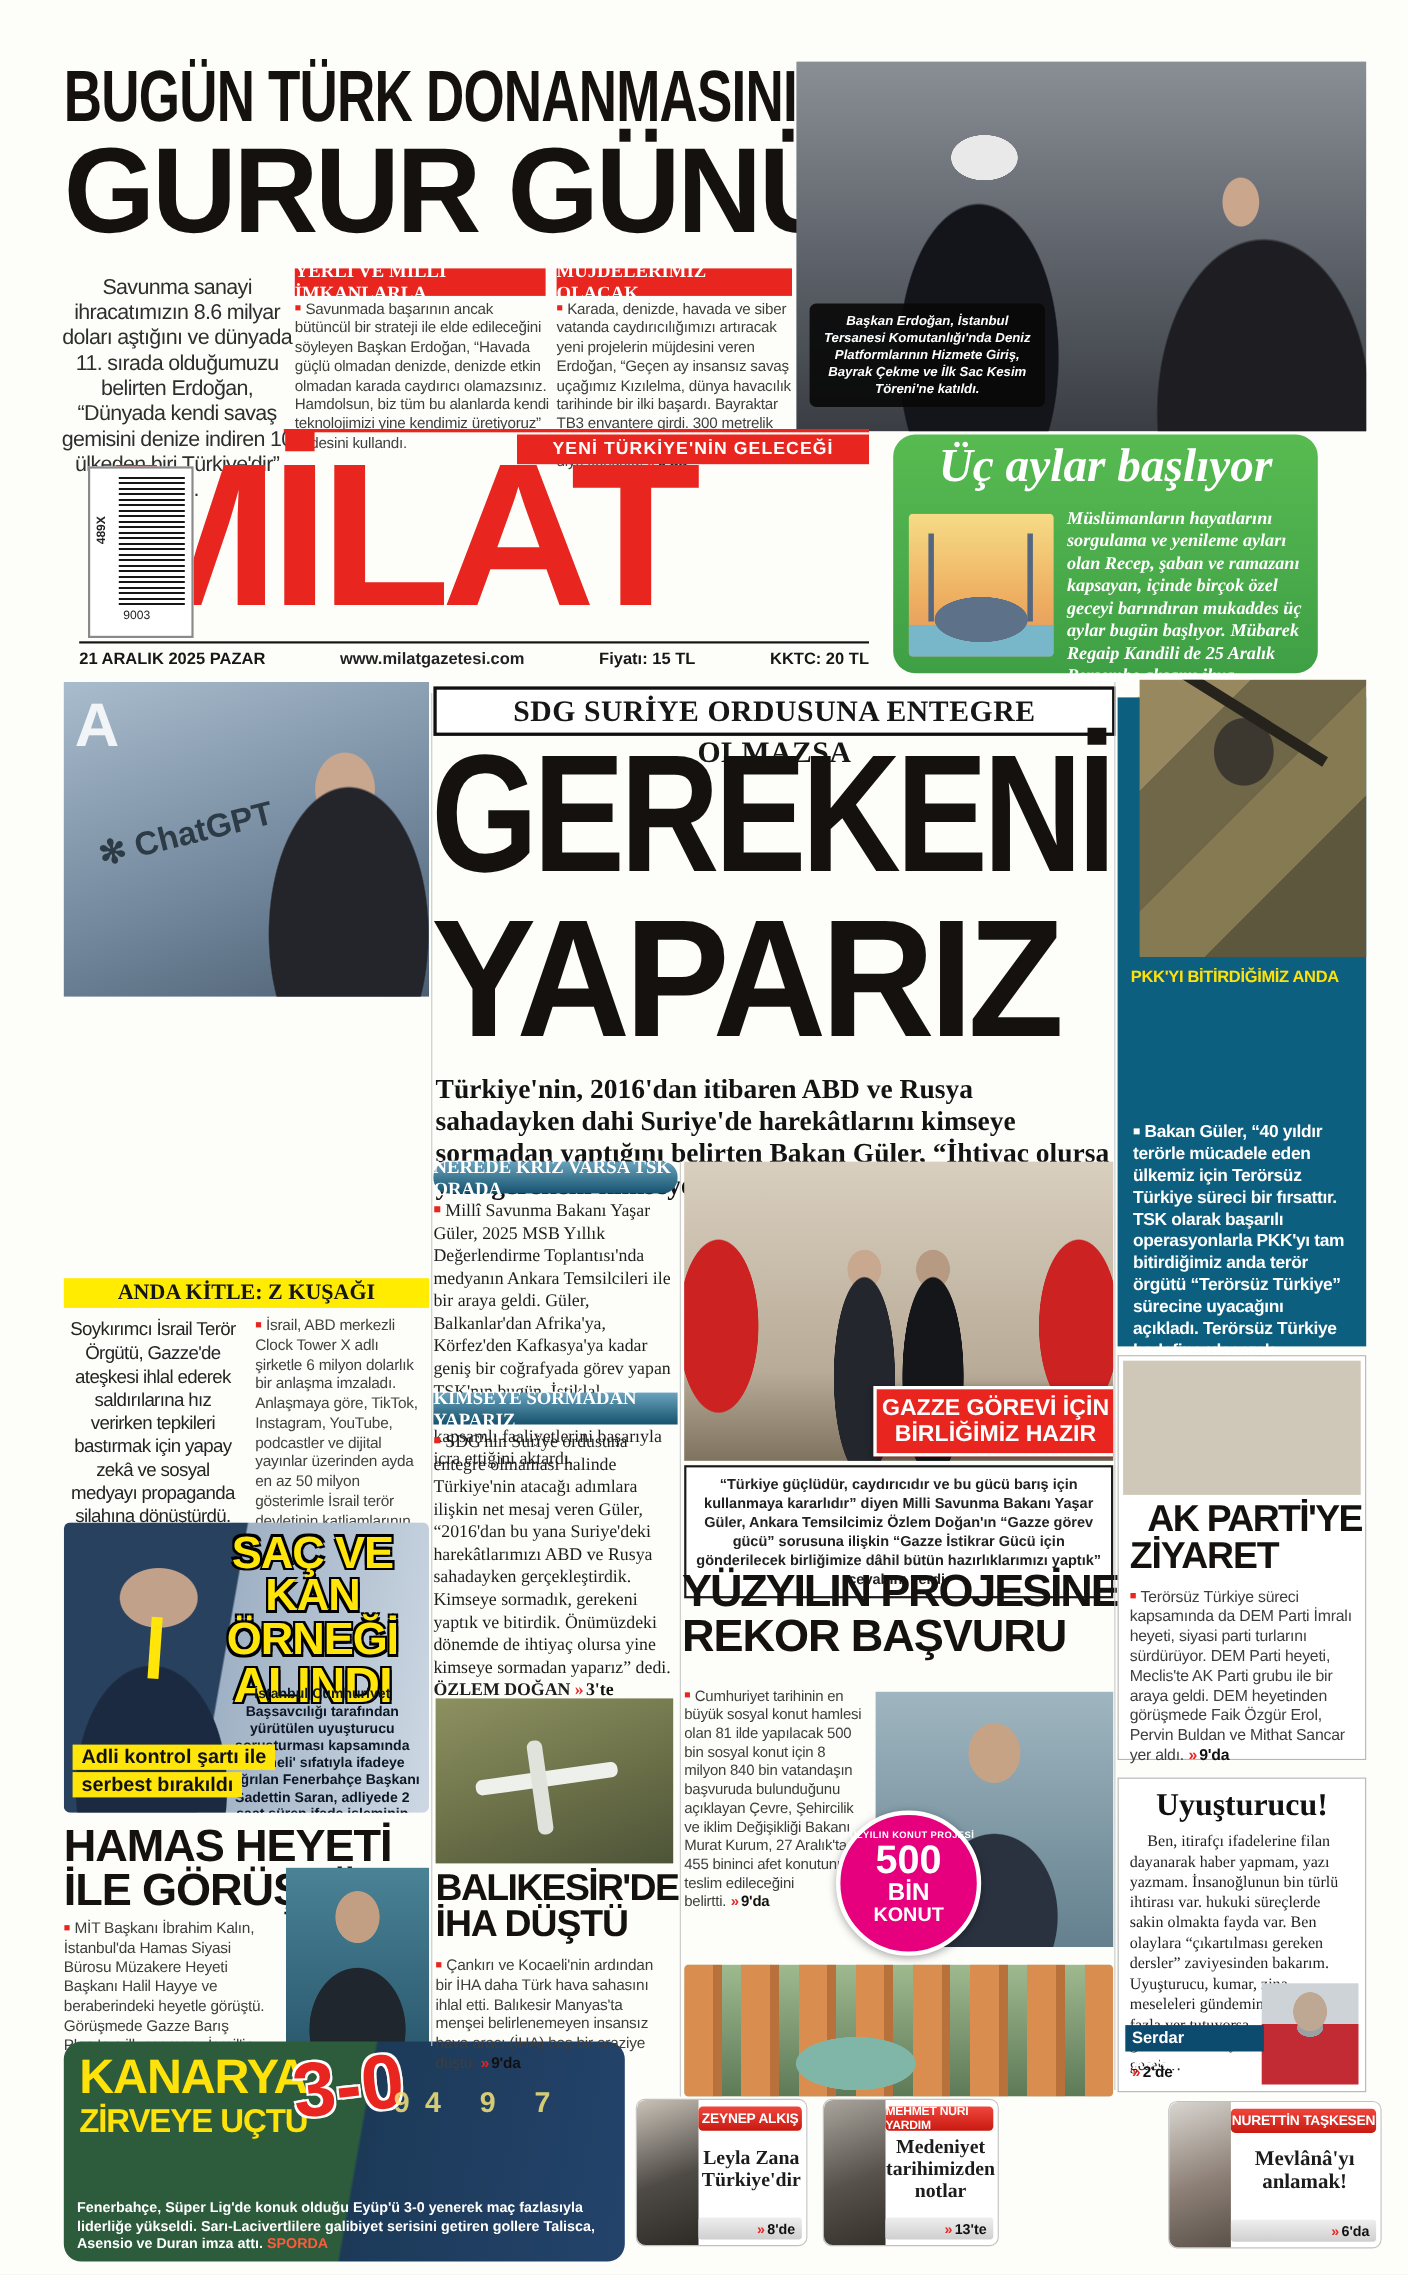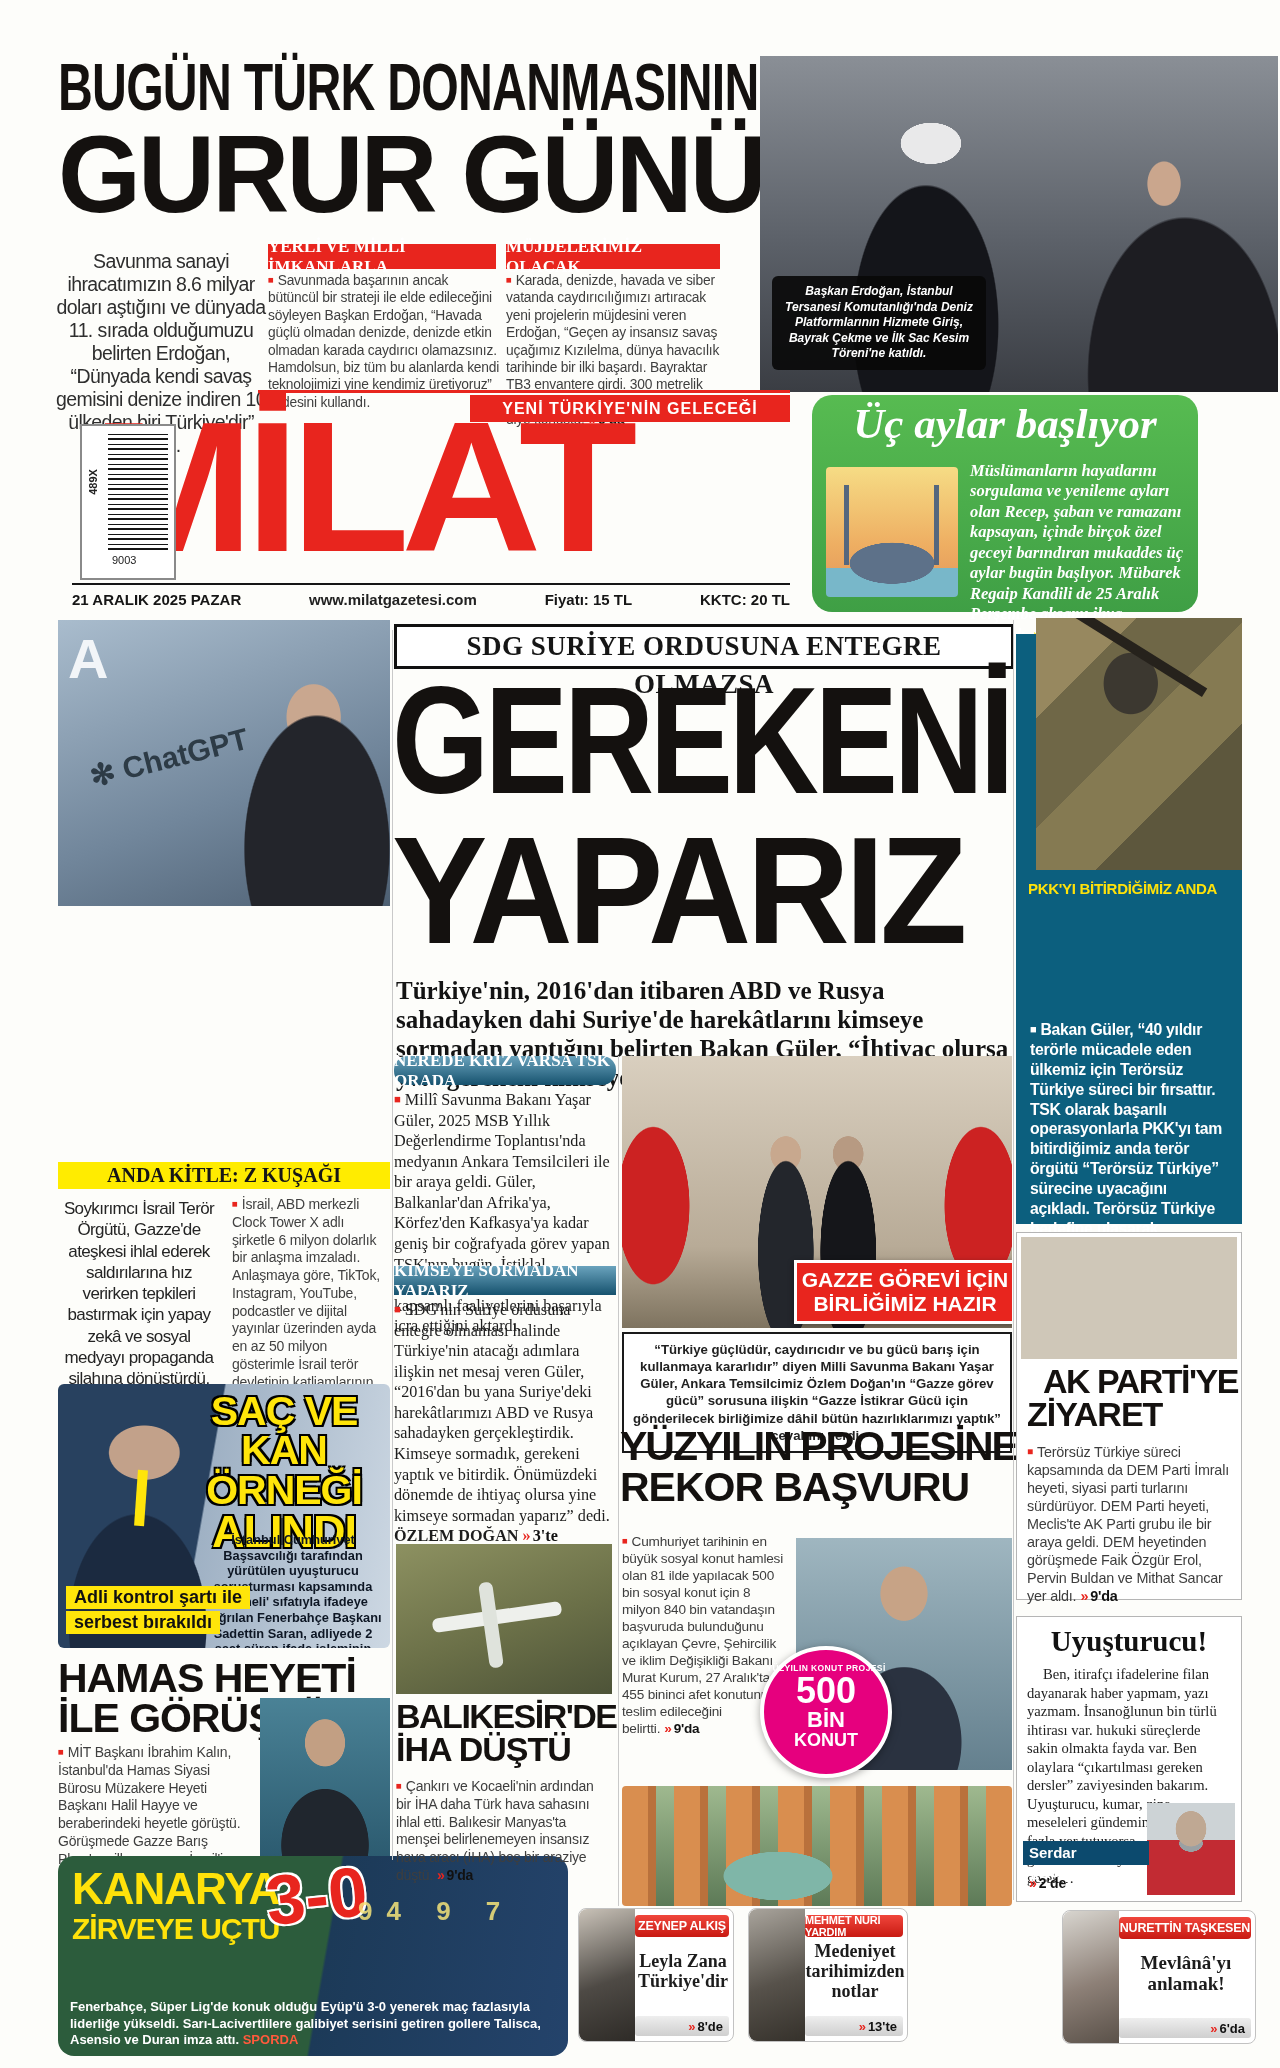--- a/index.html
+++ b/index.html
@@ -51,21 +51,21 @@
   <p class="abs body-sm" style="left:268px;top:272px;width:232px;margin:0;"><span class="blt"></span><span>Savunmada başarının ancak bütüncül bir strateji ile elde edileceğini söyleyen Başkan Erdoğan, “Havada güçlü olmadan denizde, denizde etkin olmadan karada caydırıcı olamazsınız. Hamdolsun, biz tüm bu alanlarda kendi teknolojimizi yine kendimiz üretiyoruz” ifadesini kullandı.</span></p>
 
   <div class="abs redlab" style="left:506px;top:244px;width:214px;height:25px;font-size:17px;">MÜJDELERİMİZ OLACAK</div>
   <p class="abs body-sm" style="left:506px;top:272px;width:222px;margin:0;"><span class="blt"></span><span>Karada, denizde, havada ve siber vatanda caydırıcılığımızı artıracak yeni projelerin müjdesini veren Erdoğan, “Geçen ay insansız savaş uçağımız Kızılelma, dünya havacılık tarihinde bir ilki başardı. Bayraktar TB3 envantere girdi. 300 metrelik uçak gemimizin inşasını başlattık” diye konuştu.</span><span class="arr"></span><b class="pg">9'da</b></p>
 
   <div class="abs photo" style="left:724px;top:56px;width:518px;height:336px;background:
        radial-gradient(90px 120px at 78% 38%,#caa68d 0 18%,transparent 19%),
        radial-gradient(160px 260px at 82% 95%,#1d1d22 0 60%,transparent 61%),
        radial-gradient(120px 230px at 32% 80%,#14151a 0 60%,transparent 61%),
        radial-gradient(50px 34px at 33% 26%,#e9e9ea 0 60%,transparent 61%),
-       linear-gradient(180deg,#8a8f96,#5c6169 55%,#3a3d43); margin-left: 36px;">
+       linear-gradient(180deg,#8a8f96,#5c6169 55%,#3a3d43);">
     <div class="abs ctr" style="left:12px;bottom:22px;width:196px;background:rgba(8,8,8,.9);border-radius:6px;padding:8px 9px;
          color:#fff;font-weight:700;font-style:italic;font-size:12px;line-height:1.3;">Başkan Erdoğan, İstanbul Tersanesi Komutanlığı'nda Deniz Platformlarının Hizmete Giriş, Bayrak Çekme ve İlk Sac Kesim Töreni'ne katıldı.</div>
   </div>
 
   <div class="abs" style="left:258px;top:390px;width:532px;height:3px;background:#e8251e;"></div>
   <div class="abs ctr" style="left:470px;top:395px;width:320px;height:27px;background:#e8251e;color:#fff;font-weight:800;
        font-size:16px;letter-spacing:1px;line-height:27px;">YENİ TÜRKİYE'NİN GELECEĞİ</div>
   <div class="abs" style="left:92px;top:402px;width:700px;height:180px;">
     <span class="sx" style="font-size:185px;font-weight:900;color:#e8251e;letter-spacing:-8px;line-height:.92;transform:scaleX(1.05);">MİLAT</span>
   </div>

